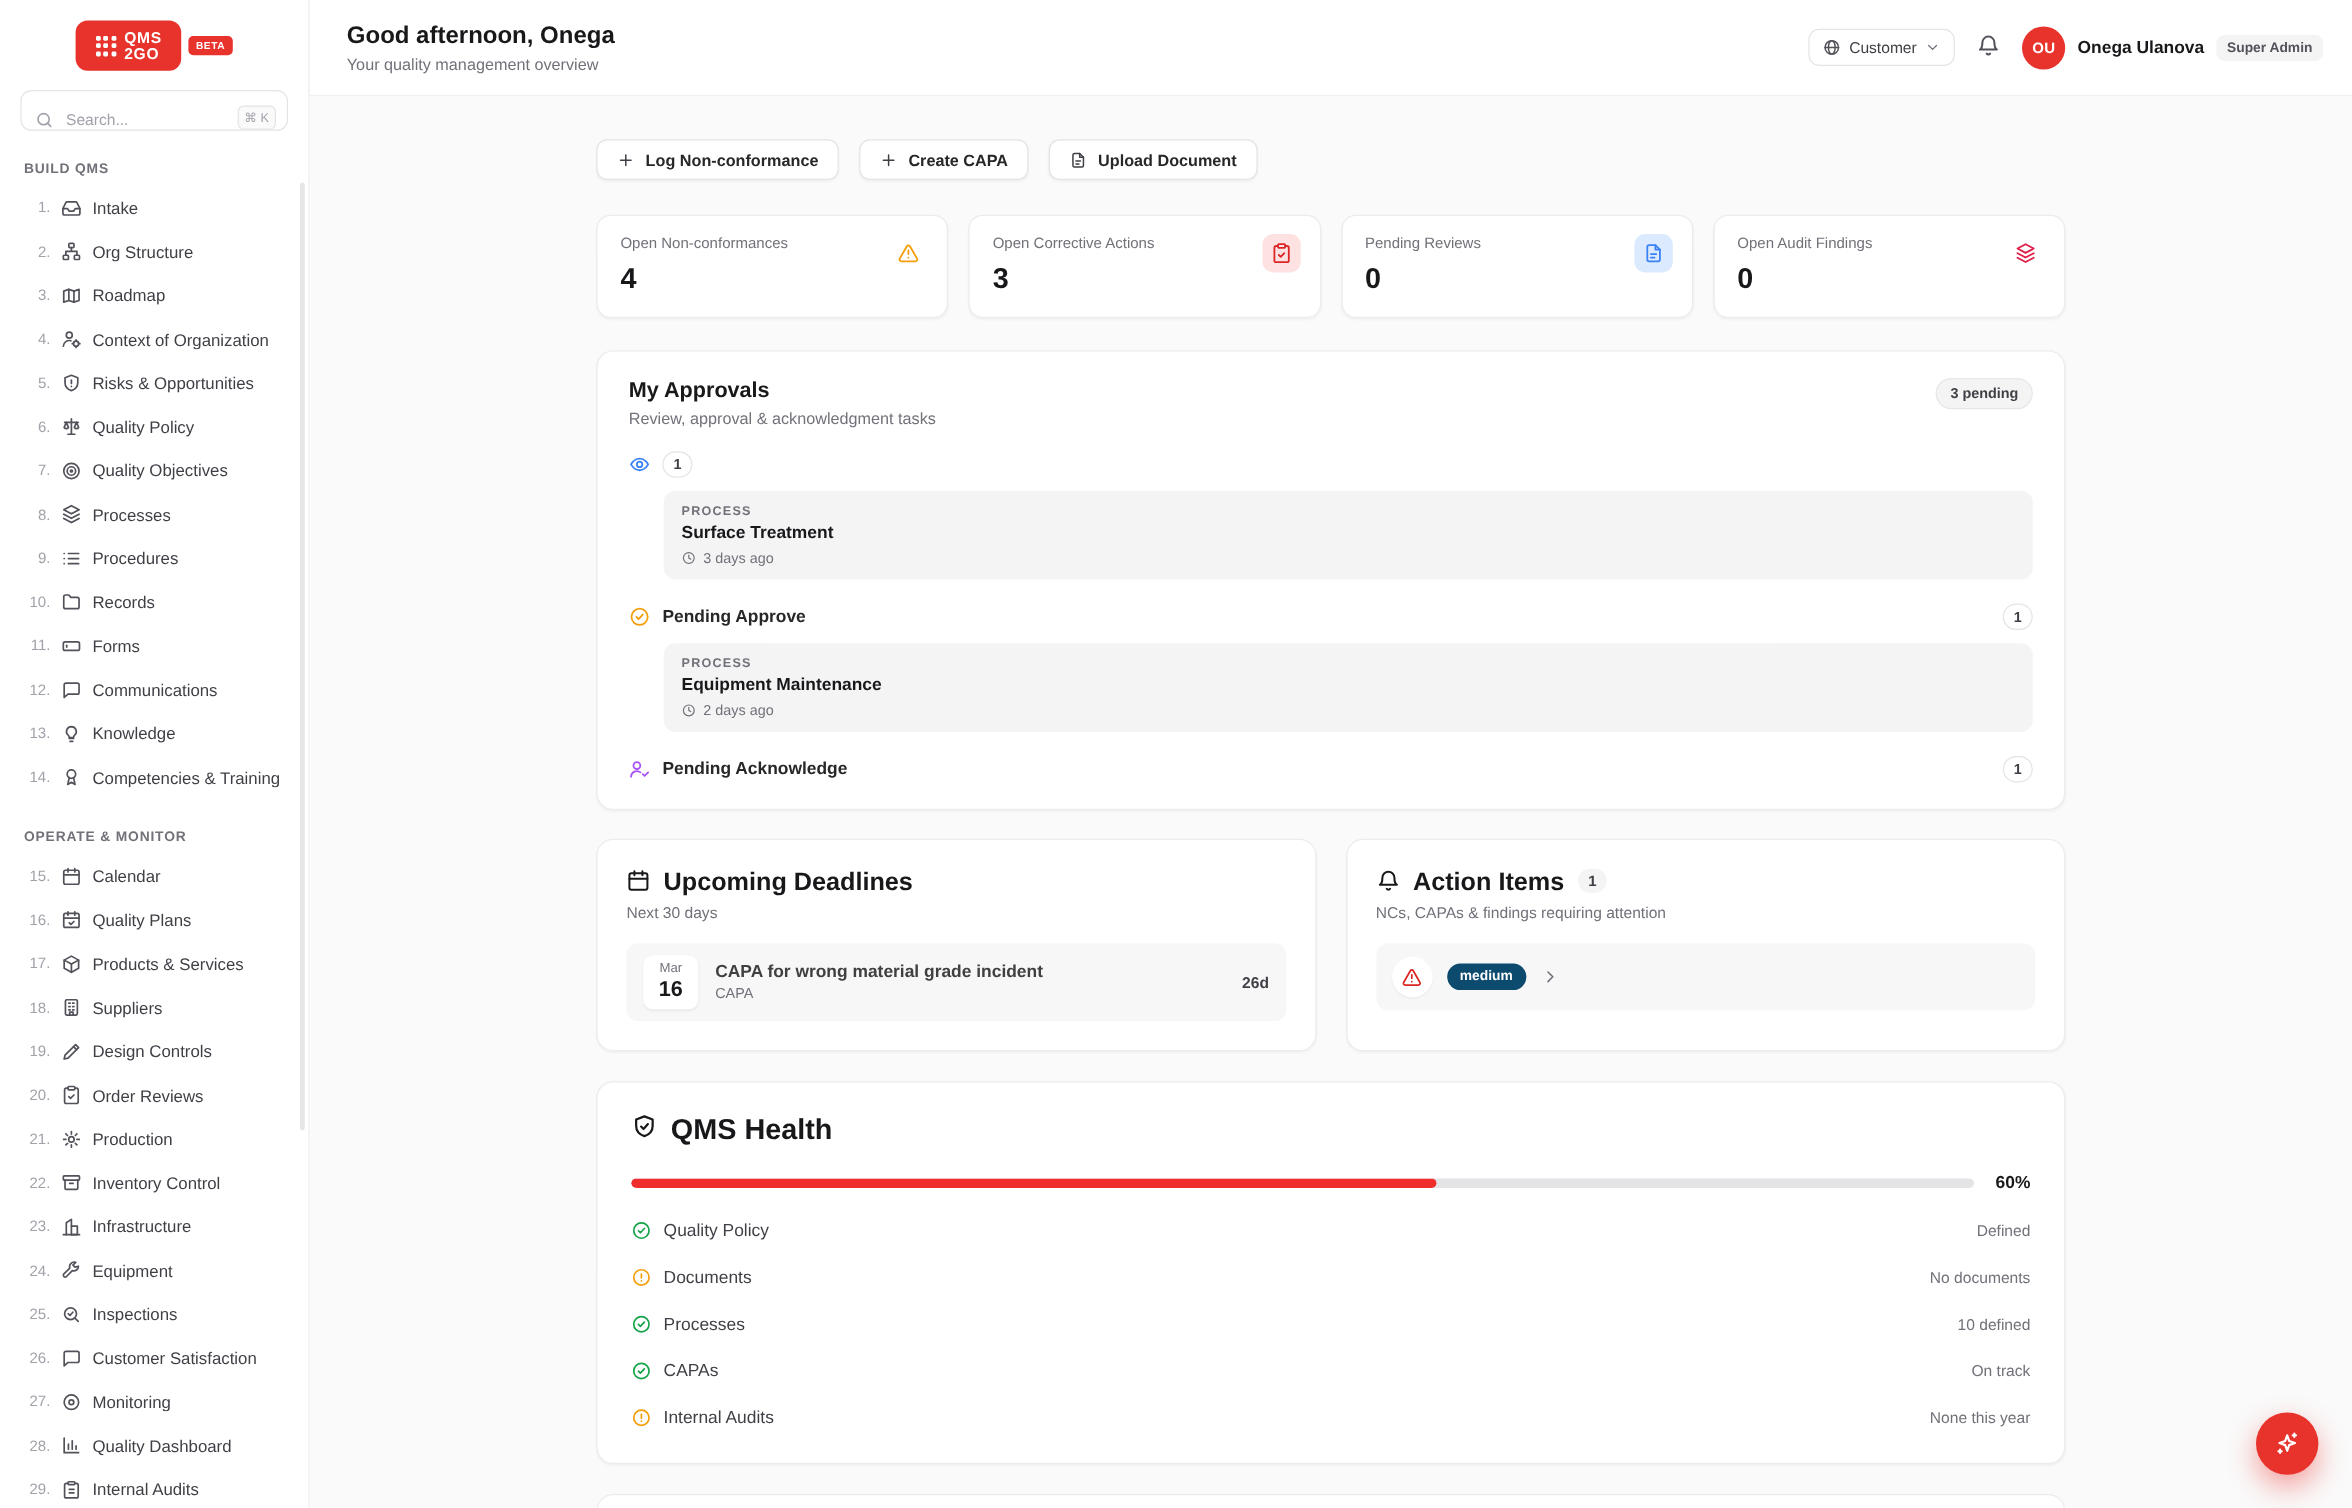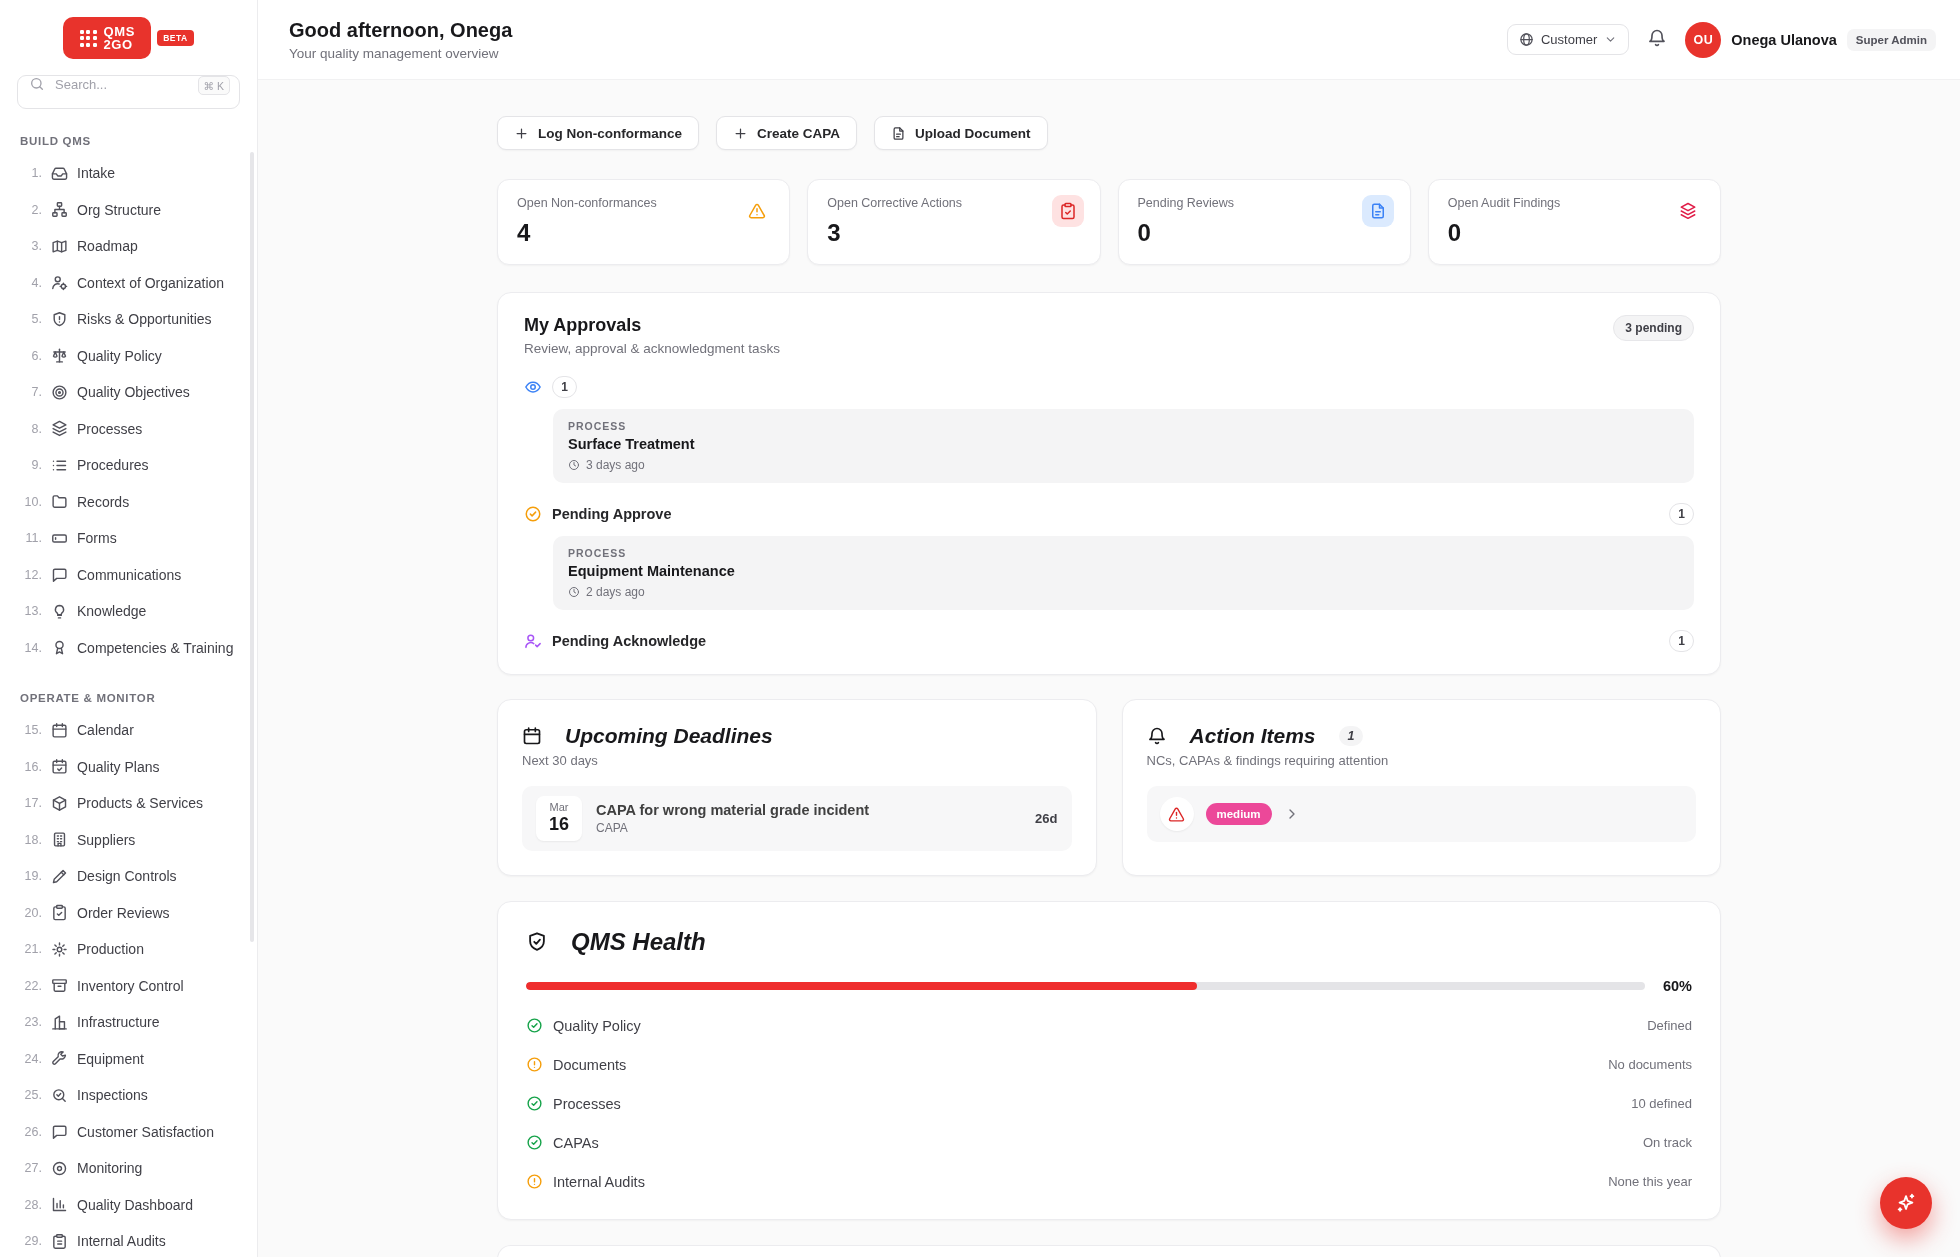--- a/index.html
+++ b/index.html
@@ -19,21 +19,21 @@
 
   
   .sidebar { width:258px; min-width:258px; height:100%; background:#fff; border-right:1px solid #ececee; position:relative; overflow:hidden; }
   .logo-row { display:flex; align-items:center; justify-content:center; gap:6px; padding-top:17px; }
   .logo-box { width:88px; height:42px; background:var(--brand); border-radius:10px; display:flex; align-items:center; justify-content:center; gap:7px; color:#fff; }
   .logo-grid { display:grid; grid-template-columns:repeat(3,4px); grid-gap:2.5px; }
   .logo-grid i { width:4px; height:4px; background:#fff; border-radius:1.2px; display:block; }
   .logo-text { font-size:13px; font-weight:bold; line-height:13px; letter-spacing:.6px; text-align:left; }
   .beta { background:var(--brand); color:#fff; font-size:8.5px; font-weight:bold; padding:3px 6px; border-radius:4px; letter-spacing:.5px; }
 
-  .search-box { margin:16px 17px 0; height:34px; border:1px solid #e4e4e7; border-radius:9px; display:flex; align-items:flex-start; padding:0 9px 0 11px; gap:8px; color:#a1a1aa; background:#fff; }
+  .search-box { margin:16px 17px 0; height:34px; border:1px solid #e4e4e7; border-radius:9px; display:flex; align-items:flex-end; padding:0 9px 0 11px; gap:8px; color:#a1a1aa; background:#fff; }
   .search-ic { width:16px; height:16px; }
   .search-box input { border:none; outline:none; flex:1; min-width:0; font-size:13px; color:#52525b; background:transparent; font-family:inherit; }
   .search-box input::placeholder { color:#a1a1aa; }
   .kbd { font-size:10.5px; border:1px solid #e4e4e7; border-radius:5px; padding:2.5px 5px; color:#a1a1aa; background:#fafafa; white-space:nowrap; }
 
   .nav { padding:0 12px; }
   .nav-section-title { font-size:11.5px; font-weight:bold; color:#71717a; letter-spacing:.7px; margin:26px 8px 8px; }
   .nav-item { display:flex; align-items:center; gap:9px; height:36.5px; padding:0 8px; border-radius:8px; font-size:14px; color:#3f3f46; cursor:pointer; }
   .nav-num { width:22px; text-align:right; font-size:12.5px; color:#a1a1aa; flex:none; }
   .nav-ic { width:17px; height:17px; color:#52525b; }
@@ -83,21 +83,21 @@
   .group-label { font-size:14.5px; font-weight:600; color:#27272a; flex:1; }
   .count-badge { min-width:25px; height:22px; padding:0 8px; border:1px solid #e4e4e7; background:#fff; border-radius:999px; font-size:12px; font-weight:600; color:#3f3f46; display:inline-flex; align-items:center; justify-content:center; }
   .approval-item { margin:11px 0 0 29px; background:#f4f4f5; border-radius:10px; padding:11px 15px; cursor:pointer; }
   .item-type { font-size:10.5px; font-weight:600; letter-spacing:1px; color:#71717a; }
   .item-title { font-size:14.5px; font-weight:600; color:#18181b; margin-top:4px; }
   .item-time { display:flex; align-items:center; gap:6px; font-size:12px; color:#71717a; margin-top:6px; }
   .ti-ic { width:12px; height:12px; }
 
   .grid2 { display:grid; grid-template-columns:1fr 1fr; grid-gap:25px; margin-top:24px; }
   .panel { padding:24px; }
-  .panel-title-row { display:flex; align-items:center; gap:23px;font-style:italic; }
+  .panel-title-row { display:flex; align-items:flex-start; gap:11px; }
   .pt-ic { width:20px; height:20px; color:#18181b; }
   .panel-title { font-size:21px; font-weight:bold; color:#18181b; }
   .panel-sub { font-size:13px; color:#71717a; margin-top:5px; }
   .ai-count { background:#f4f4f5; border-radius:999px; font-size:12.5px; font-weight:600; color:#3f3f46; padding:3px 9px; }
 
   .deadline-item { margin-top:18px; background:#f7f7f8; border-radius:10px; padding:10px 14px; display:flex; align-items:center; gap:14px; cursor:pointer; }
   .date-block { background:#fff; border-radius:8px; width:46px; padding:5px 0 6px; text-align:center; box-shadow:0 1px 2px rgba(0,0,0,.06); }
   .date-month { font-size:11px; color:#71717a; }
   .date-day { font-size:18px; font-weight:bold; color:#18181b; margin-top:1px; }
   .deadline-info { flex:1; min-width:0; }
@@ -712,21 +712,21 @@
               <div class="ai-item">
                 <span class="ai-icon-wrap" style="color:#dc2626">
                   <span class="ic-wrap ai-ic">
                     <svg class="ic" viewBox="0 0 24 24" fill="none" stroke="currentColor" stroke-width="2" stroke-linecap="round" stroke-linejoin="round">
                       <path d="M10.3 4.2 2.4 18a2 2 0 0 0 1.7 3h15.8a2 2 0 0 0 1.7-3L13.7 4.2a2 2 0 0 0-3.4 0"></path>
                       <path d="M12 9v4"></path>
                       <path d="M12 17h.01"></path>
                     </svg>
                   </span>
                 </span>
-                <span class="sev-badge" style="background:#ec4899">medium</span>
+                <span class="sev-badge" style="background:#0c4a6e">medium</span>
                 <span class="ic-wrap chr-ic">
                   <svg class="ic" viewBox="0 0 24 24" fill="none" stroke="currentColor" stroke-width="2" stroke-linecap="round" stroke-linejoin="round">
                     <path d="m9 6 6 6-6 6"></path>
                   </svg>
                 </span>
               </div>
             </div>
         </section>
       </div>
 

